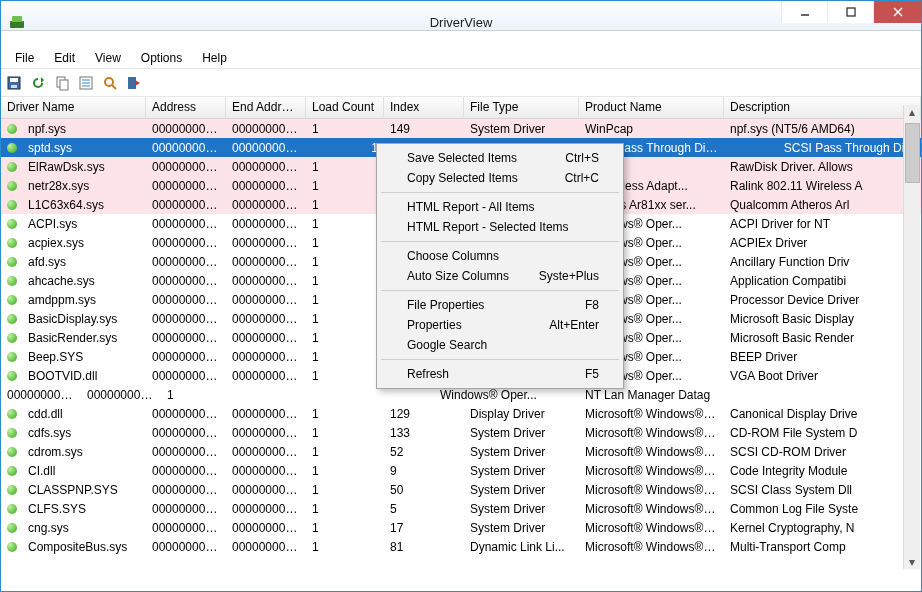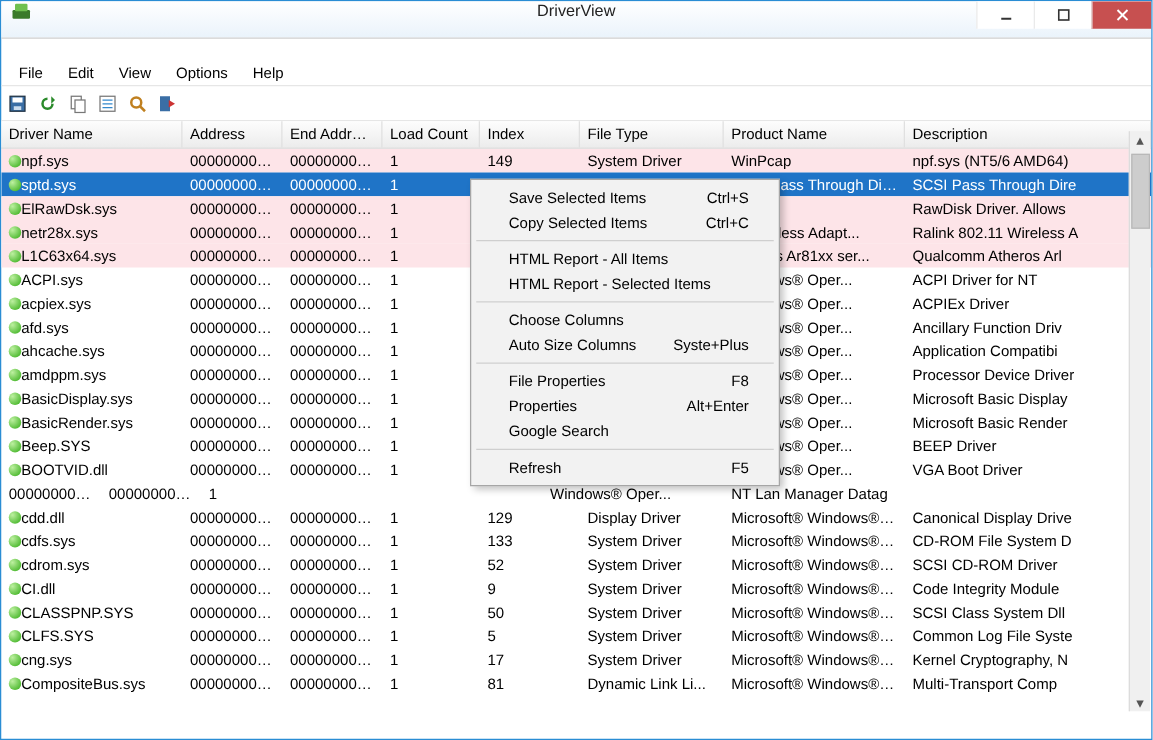--- a/index.html
+++ b/index.html
@@ -1,35 +1,35 @@
 <!DOCTYPE html>
 <html><head>
 <meta charset="utf-8">
 <style>
 * { box-sizing: border-box; margin: 0; padding: 0; font-family: "Segoe UI", Tahoma, sans-serif; font-size: 12px; }
 body { background: #fff; width: 922px; height: 592px; overflow: hidden; position: relative; border: 1px solid #2a8dd4; }
-.titlebar { height: 30px; background: linear-gradient(#fff, #eaf3fb); display: flex; align-items: flex-start; position: relative; border-bottom: 1px solid #d0d0d0; }
+.titlebar { height: 30px; background: linear-gradient(#fff, #eaf3fb); display: flex; align-items: flex-end; position: relative; border-bottom: 1px solid #d0d0d0; }
 .titlebar .app-icon { width: 16px; height: 16px; margin-left: 8px; }
 .titlebar .title { position: absolute; left: 50%; transform: translateX(-50%); color: #222; font-size: 13px; }
 .win-btns { position: absolute; right: 0; top: 0; display: flex; }
 .win-btn { width: 46px; height: 22px; display: flex; align-items: center; justify-content: center; background: #fff; border-left: 1px solid #eaeaea; }
 .win-btn.close { background: #c75050; color: #fff; width: 48px; }
 .menubar { display: flex; height: 22px; align-items: center; padding: 0 4px; border-bottom: 1px solid #e6e6e6; margin-top: 16px; }
 .menubar .item { padding: 2px 10px; cursor: default; }
 .toolbar { display: flex; height: 28px; align-items: center; padding: 0 4px; gap: 6px; border-bottom: 1px solid #e6e6e6; }
 .tool { width: 18px; height: 18px; display:flex; align-items:center; justify-content:center; }
 .header-row { display: flex; height: 22px; border-bottom: 1px solid #d6d6d6; background: linear-gradient(#fdfdfd,#ececec); }
 .col { overflow: hidden; white-space: nowrap; text-overflow: ellipsis; padding: 3px 6px; border-right: 1px solid #e0e0e0; }
 .c0{width:145px}.c1{width:80px}.c2{width:80px}.c3{width:78px}.c4{width:80px}.c5{width:115px}.c6{width:145px}.c7{flex:1}
 .rows { height: 482px; overflow: hidden; position: relative; }
 .row { display: flex; height: 19px; align-items: center; }
 .row .col { border-right: none; padding: 1px 6px; }
-.row .c0 { display: flex; align-items: center; gap: 0; }
+.row .c0 { display: flex; align-items: center; gap: 11px; }
 .bullet { width: 10px; height: 10px; border-radius: 50%; background: radial-gradient(circle at 30% 30%, #bdf0a0, #2faa12); flex-shrink:0; }
-.row.sel { background: #1f74c7; color: #fff; }
+.row.sel { background: #1f74c7; color: #fff; text-align: right; }
 .row.sel .bullet { background: radial-gradient(circle at 30% 30%, #bdf0a0, #2faa12); }
 .row.pink { background: #fde4e8; }
 .ctxmenu { position: absolute; left: 375px; top: 142px; width: 248px; background: #f2f2f2; border: 1px solid #a6a6a6; box-shadow: 3px 3px 6px rgba(0,0,0,.25); padding: 4px 2px; z-index: 10; }
 .ctxmenu .mi { display: flex; justify-content: space-between; padding: 3px 22px 3px 28px; cursor: default; }
 .ctxmenu .sep { height: 1px; background: #cfcfcf; margin: 4px 2px; }
 .hsbar { height: 17px; background: #f0f0f0; border-top: 1px solid #dcdcdc; display:flex; align-items:center; justify-content:space-between; padding:0 2px;}
 .arrow { width:14px; text-align:center; color:#555; }
 .vsbar { position:absolute; right:1px; top:104px; width:17px; height:464px; background:#f0f0f0; border-left:1px solid #dcdcdc; display:flex; flex-direction:column; align-items:center; justify-content:space-between; }
 .vsbar .thumb { width:15px; height:60px; background:#cdcdcd; border:1px solid #b8b8b8; position:absolute; top:18px; }
 </style>

